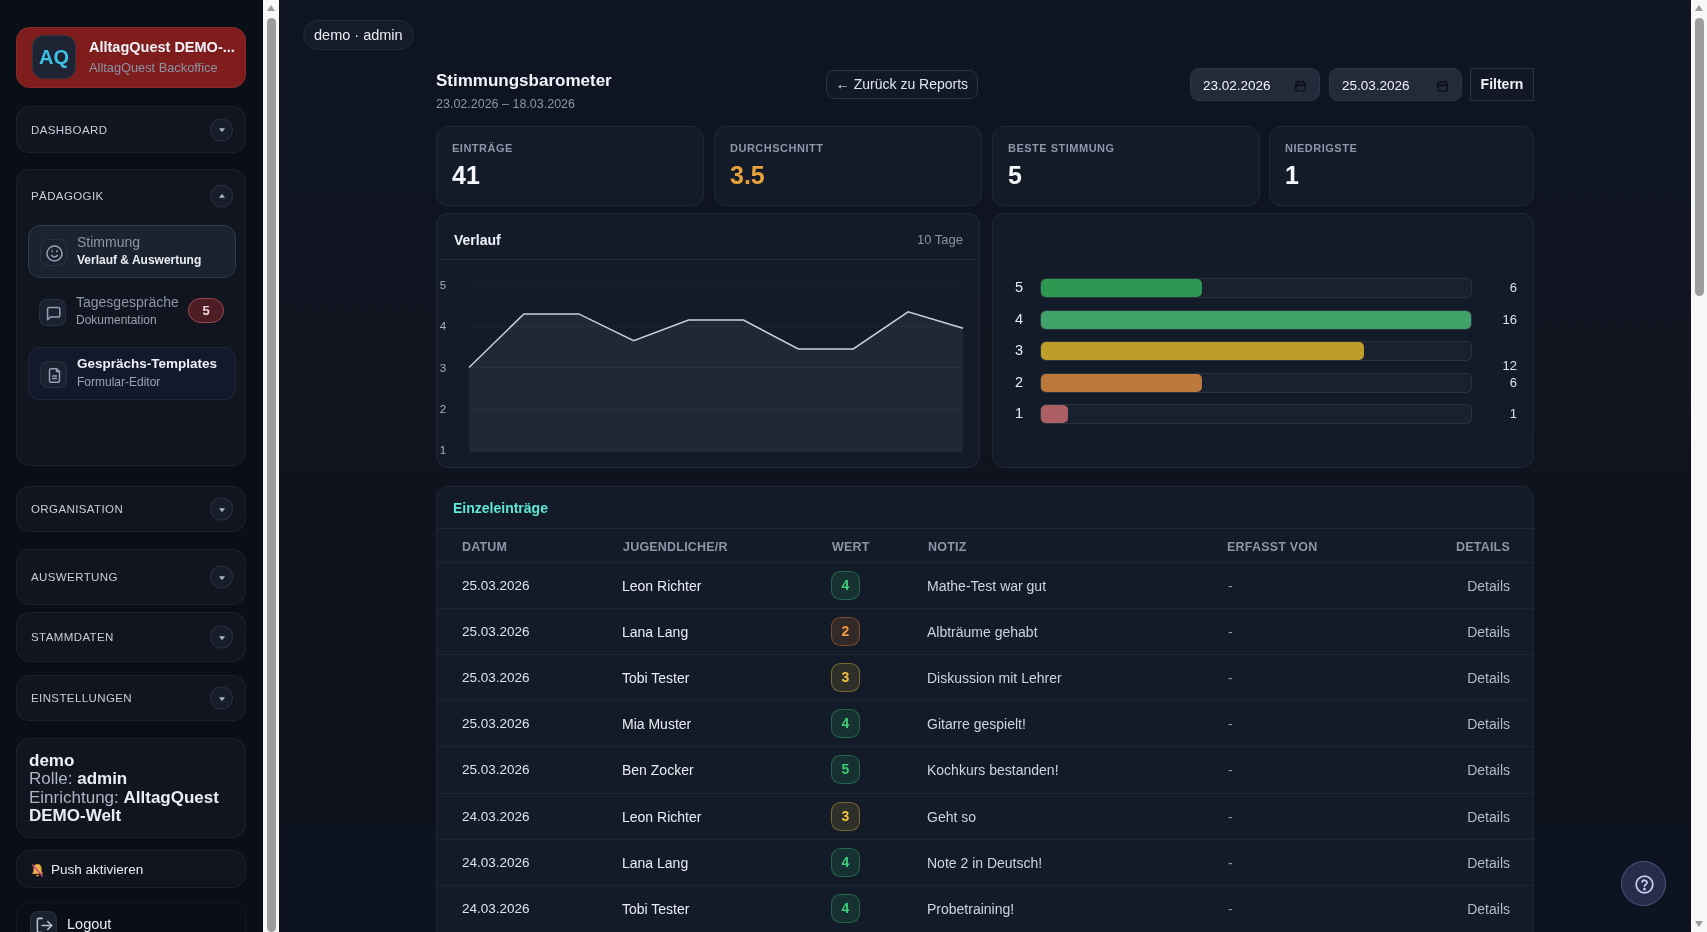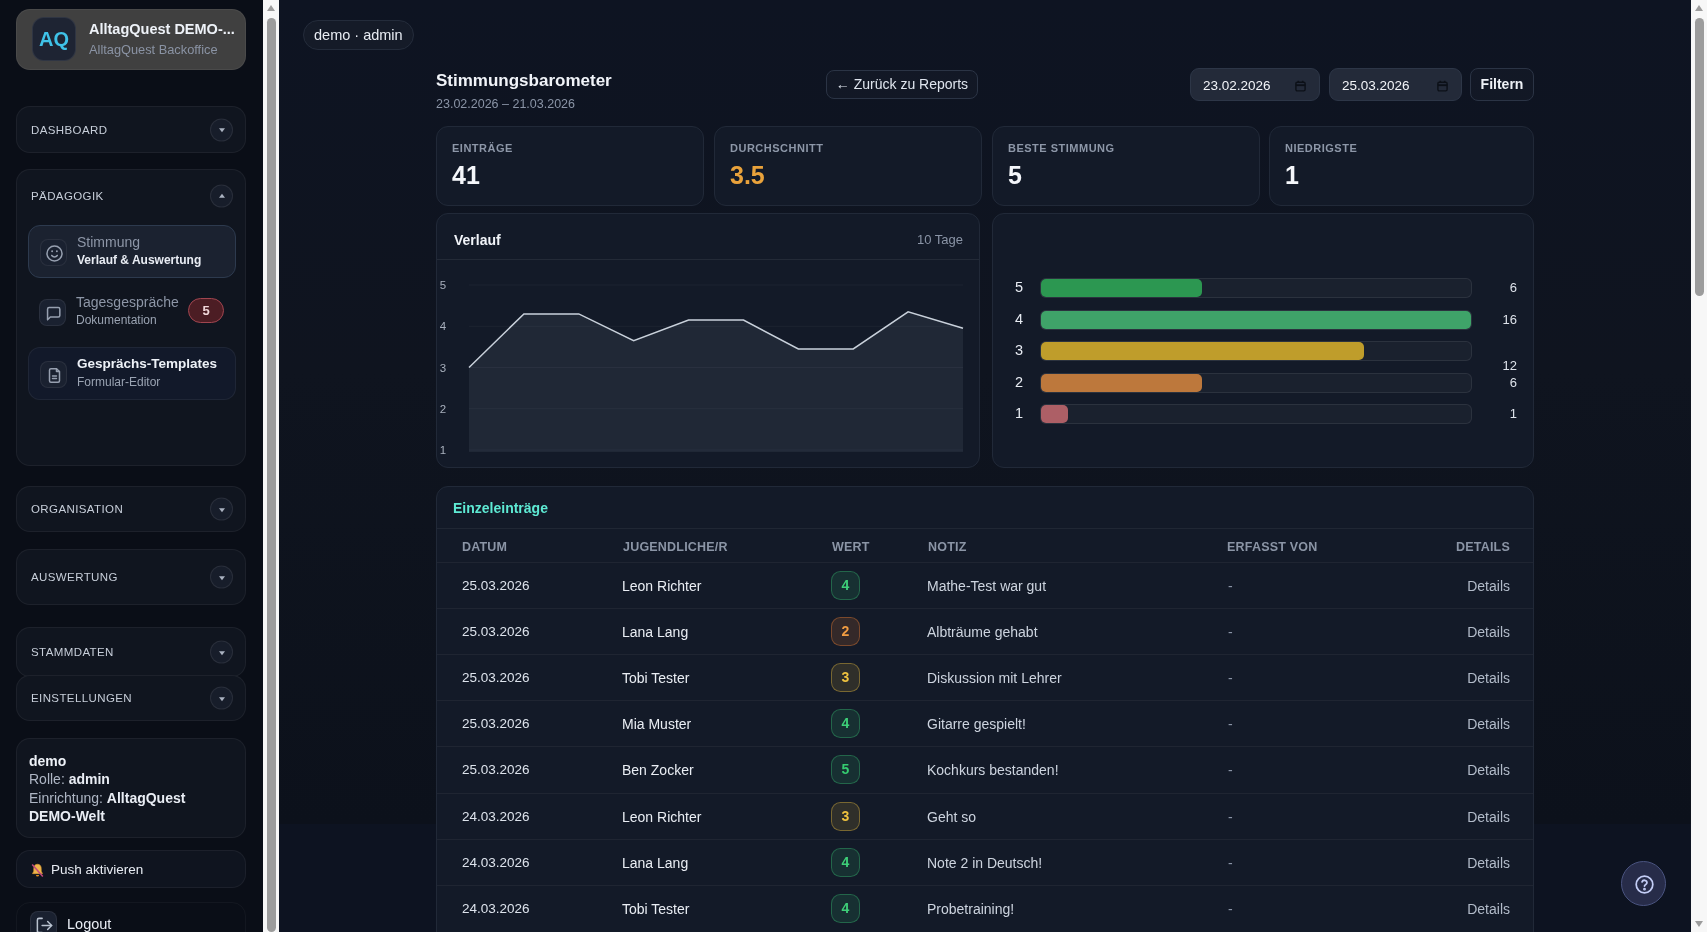--- a/index.html
+++ b/index.html
@@ -2,42 +2,42 @@
 <html><head>
 <meta charset="utf-8">
 <style>
   * { margin:0; padding:0; box-sizing:border-box; }
   html,body { width:1707px; height:932px; overflow:hidden; }
   body { font-family:"Liberation Sans", sans-serif; background:#0d1321; position:relative; }
 
   
   .sidebar { position:absolute; left:0; top:0; width:263px; height:932px; background:#0a0e17; }
   .sb-card { position:absolute; left:16px; width:230px; background:#10151f; border:1px solid rgba(255,255,255,0.055); border-radius:14px; }
-  .logo-card { top:9px; height:61px; background:#404040; }
+  .logo-card { top:27px; height:61px; background:#7f1d1d; }
   .logo-icon { position:absolute; left:15px; top:7px; width:44px; height:44px; background:#1e2433; border:1px solid rgba(255,255,255,0.08); border-radius:12px; color:#3fc2e8; font-weight:bold; font-size:20px; text-align:center; line-height:43px; letter-spacing:0px; }
   .logo-title { position:absolute; left:72px; top:11px; color:#eef2f8; font-size:14.5px; font-weight:bold; white-space:nowrap; }
   .logo-sub { position:absolute; left:72px; top:32px; color:#8a93a4; font-size:12.8px; white-space:nowrap; }
 
   .sec-label { position:absolute; left:14px; top:50%; transform:translateY(-50%); color:#c7ced9; font-size:11.5px; letter-spacing:0.4px; }
   .sec-btn { position:absolute; right:12px; top:50%; transform:translateY(-50%); width:23px; height:23px; border-radius:50%; background:#171d2a; border:1px solid rgba(255,255,255,0.08); }
   .tri-d { position:absolute; left:50%; top:50%; transform:translate(-50%,-32%); width:0; height:0; border-left:3.2px solid transparent; border-right:3.2px solid transparent; border-top:4.2px solid #aab2c0; }
   .tri-u { position:absolute; left:50%; top:50%; transform:translate(-50%,-68%); width:0; height:0; border-left:3.2px solid transparent; border-right:3.2px solid transparent; border-bottom:4.2px solid #aab2c0; }
 
   .nav-item { position:absolute; left:11px; width:208px; height:53px; border-radius:12px; }
   .nav-item.active { background:#1b2230; border:1px solid #2d3a4e; }
   .nav-item.boxed { background:#12192a; border:1px solid rgba(255,255,255,0.06); }
   .nav-ico { position:absolute; left:11px; top:13px; width:27px; height:27px; border-radius:8px; background:#1a2130; border:1px solid rgba(255,255,255,0.07); color:#97a0b0; }
   .nav-ico svg { position:absolute; left:3.5px; top:3.5px; }
   .nav-t1 { position:absolute; left:48px; top:8px; font-size:14px; color:#8d96a7; white-space:nowrap; }
   .nav-t1.w { color:#edf1f7; font-weight:bold; font-size:13.5px; }
   .nav-t2 { position:absolute; left:48px; top:27px; font-size:12px; color:#9aa3b2; white-space:nowrap; }
   .nav-t2.w { color:#e9edf4; font-weight:bold; font-size:12px; }
   .badge5 { position:absolute; right:12px; top:12px; width:36px; height:25px; background:#4c1d24; border:1px solid #a0454f; border-radius:13px; color:#f1d7da; font-size:13px; font-weight:bold; text-align:center; line-height:23px; }
 
-  .user-card { top:738px; height:100px; padding:13px 12px; color:#aeb6c4; font-size:14px; line-height:18.4px; }
+  .user-card { top:738px; height:100px; padding:13px 12px; color:#aeb6c4; font-size:17px; line-height:18.4px; }
   .push-bar { top:850px; height:38px; background:#0f141f; }
   .push-txt { position:absolute; left:34px; top:50%; transform:translateY(-50%); color:#e7ebf2; font-size:13.5px; }
   .logout-bar { top:902px; height:52px; background:transparent; border-color:rgba(255,255,255,0.04); }
 
   
   .vsb { position:absolute; top:0; width:16px; height:932px; background:#f7f7f7; }
   .vsb .thumb { position:absolute; left:3.5px; width:9px; background:#9c9c9c; border-radius:5px; }
   .vsb .arr-u { position:absolute; left:4px; width:0; height:0; border-left:4px solid transparent; border-right:4px solid transparent; border-bottom:6px solid #9c9c9c; }
   .vsb .arr-d { position:absolute; left:4px; width:0; height:0; border-left:4px solid transparent; border-right:4px solid transparent; border-top:6px solid #9c9c9c; }
   .sbar-left { left:263px; }
@@ -45,21 +45,21 @@
 
   
   .main { position:absolute; left:279px; top:0; width:1412px; height:824px; background:linear-gradient(180deg,#0e1422 0%, #0f141f 45%, #0c111b 100%);padding-left:36px; }
   .pill { position:absolute; left:24px; top:20px; height:30px; padding:0 10px; background:#151b28; border:1px solid #242c3b; border-radius:15px; color:#e8ecf3; font-size:14.5px; line-height:28px; }
   .h1 { position:absolute; left:157px; top:71px; color:#f1f4f9; font-size:17px; font-weight:bold; }
   .h1sub { position:absolute; left:157px; top:97px; color:#8a94a6; font-size:12.5px; }
   .btn-back { position:absolute; left:547px; top:70px; width:152px; height:29px; border:1px solid #2b3445; border-radius:8px; background:rgba(255,255,255,0.02); color:#dfe5ee; font-size:14px; text-align:center; line-height:27px; }
   .dinput { position:absolute; top:68px; height:33px; background:#232a39; border:1px solid #2d3647; border-radius:9px; color:#f2f4f8; font-size:13.5px; }
   .dinput .dtxt { position:absolute; left:12px; top:9px; }
   .cal { position:absolute; right:12px; top:9.5px; width:13px; height:14px; }
-  .btn-filter { position:absolute; left:1191px; top:68px; width:64px; height:33px; border:1px solid #2b3445; border-radius:8px; color:#eef1f6; font-size:14px; font-weight:bold; text-align:center; line-height:31px; background:rgba(255,255,255,0.02); }
+  .btn-filter { position:absolute; left:1191px; top:68px; width:64px; height:33px; border:1px solid #2b3445; border-radius:0; color:#eef1f6; font-size:14px; font-weight:bold; text-align:center; line-height:31px; background:rgba(255,255,255,0.02); }
 
   .stat { position:absolute; top:126px; height:80px; width:268px; background:#131a28; border:1px solid #212938; border-radius:12px; padding:15px 15px; }
   .stat .lb { color:#8d97a8; font-size:11px; letter-spacing:0.5px; font-weight:bold; }
   .stat .vl { color:#f4f6fa; font-size:25px; font-weight:bold; margin-top:7px; }
   .stat .vl.orange { color:#e9a23b; }
 
   .chart-card { position:absolute; top:213px; height:255px; background:#131a28; border:1px solid #212938; border-radius:12px; }
   .cc-head { position:absolute; left:0; top:0; right:0; height:46px; border-bottom:1px solid rgba(255,255,255,0.07); }
   .cc-title { position:absolute; left:17px; top:18px; color:#f1f4f9; font-size:14px; font-weight:bold; }
   .cc-right { position:absolute; right:16px; top:18px; color:#8a94a6; font-size:13px; }
@@ -86,21 +86,21 @@
   .wb-o { background:rgba(240,130,50,0.15); border:1.5px solid rgba(240,130,50,0.38); color:#f09c42; }
 
   .help-btn { position:absolute; left:1342px; top:861px; width:45px; height:45px; border-radius:50%; background:#272c49; border:1px solid #4a5480; }
 </style>
 </head>
 <body>
 
 <div class="main">
   <div class="pill">demo · admin</div>
   <div class="h1">Stimmungsbarometer</div>
-  <div class="h1sub">23.02.2026 – 21.03.2026</div>
+  <div class="h1sub">23.02.2026 – 18.03.2026</div>
   <div class="btn-back">← Zurück zu Reports</div>
   <div class="dinput" style="left:911px;width:130px;">
       <span class="dtxt">23.02.2026</span>
     <svg class="cal" viewBox="0 0 24 24" fill="none" stroke="#0c1018" stroke-width="2.6">
         <rect x="3.5" y="5" width="17" height="16" rx="2.5"></rect>
         <path d="M3.5 10.5h17" stroke-width="3.4"></path>
         <path d="M8 2.5v4M16 2.5v4" stroke-width="2.8"></path>
       </svg>
   </div>
   <div class="dinput" style="left:1050px;width:133px;">
@@ -323,21 +323,21 @@
       <span class="sec-btn">
         <span class="tri-d"></span>
       </span>
     </div>
   <div class="sb-card" style="top:549px;height:56px;">
       <span class="sec-label">AUSWERTUNG</span>
       <span class="sec-btn">
         <span class="tri-d"></span>
       </span>
     </div>
-  <div class="sb-card" style="top:627px;height:50px;">
+  <div class="sb-card" style="top:612px;height:50px;">
       <span class="sec-label">STAMMDATEN</span>
       <span class="sec-btn">
         <span class="tri-d"></span>
       </span>
     </div>
   <div class="sb-card" style="top:675px;height:46px;">
       <span class="sec-label">EINSTELLUNGEN</span>
       <span class="sec-btn">
         <span class="tri-d"></span>
       </span>

